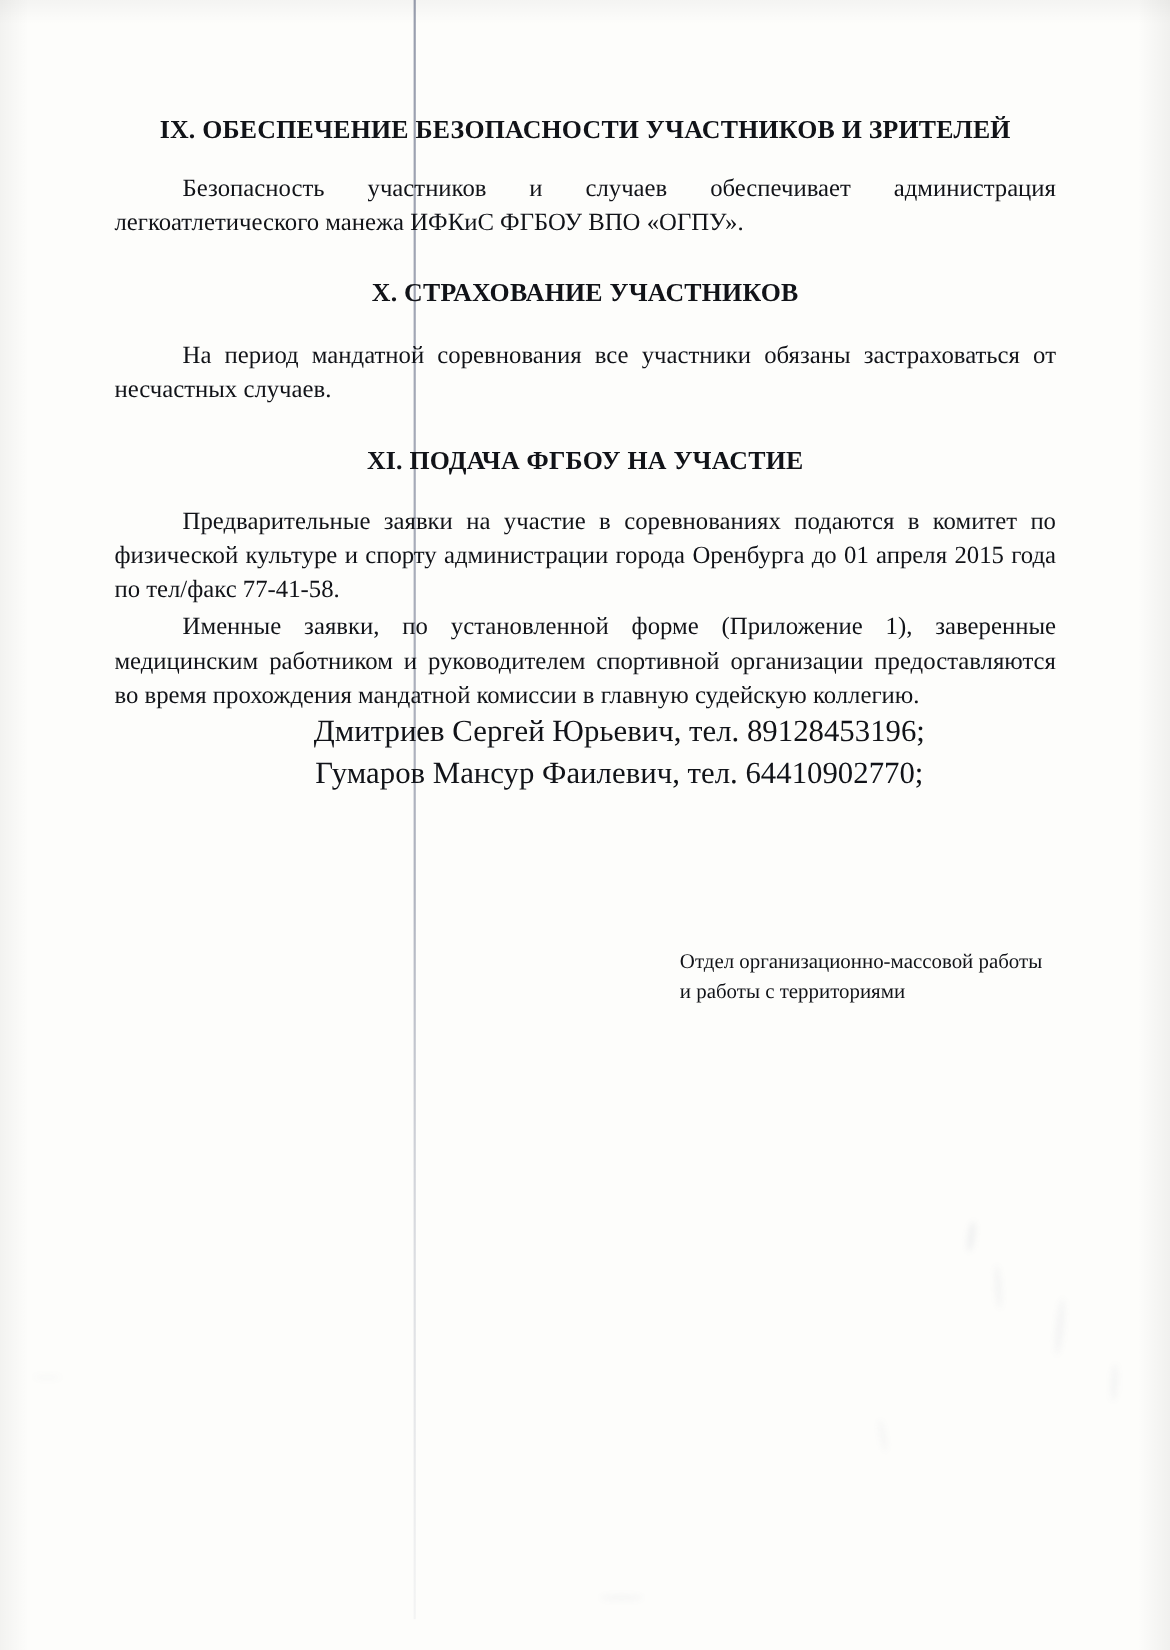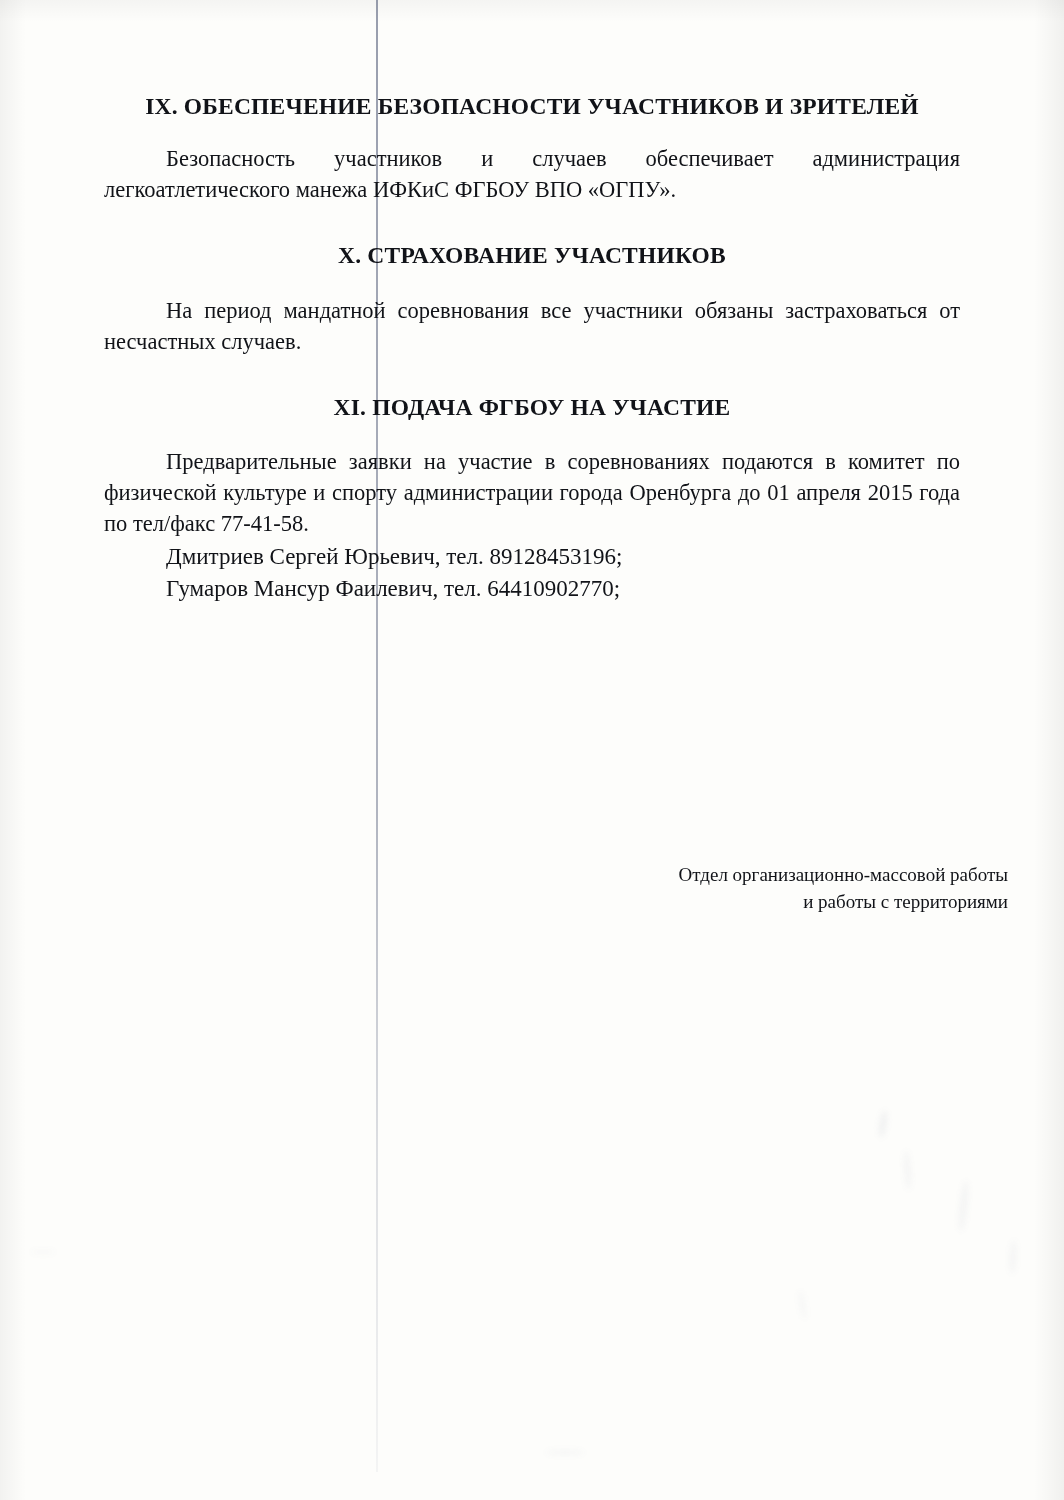--- a/index.html
+++ b/index.html
@@ -44,21 +44,21 @@
     background: linear-gradient(to bottom,
       rgba(70,80,110,0.55) 0%,
       rgba(70,80,110,0.42) 55%,
       rgba(70,80,110,0.18) 78%,
       rgba(70,80,110,0.05) 100%);
   }
 
   .content {
     position: absolute;
     left: 104px;
-    top: 92px;
+    top: 104px;
     width: 856px;
   }
 
   h1.doc-heading {
     font-size: 23.5px;
     font-weight: bold;
     text-align: center;
     letter-spacing: 0.2px;
     margin: 0 0 22px 0;
     line-height: 1.25;
@@ -79,35 +79,35 @@
     margin: 0 0 2px 0;
     text-align: justify;
     text-indent: 62px;
   }
 
   p.para.tight {
     margin-bottom: 0;
   }
 
   p.contact {
-    font-size: 23px;
+    font-size: 28px;
     line-height: 1.38;
     margin: 0;
     text-indent: 62px;
-    text-align: left;
+    text-align: center;
   }
 
   .signature-block {
     position: absolute;
     left: 618px;
     top: 862px;
     width: 390px;
     font-size: 19px;
     line-height: 1.42;
-    text-align: right;
+    text-align: left;
   }
   .signature-block div {
     white-space: nowrap;
   }
 
   
   .smudge {
     position: absolute;
     pointer-events: none;
     border-radius: 50%;
@@ -136,20 +136,21 @@
 
 
     <h2 class="doc-heading">X. СТРАХОВАНИЕ УЧАСТНИКОВ</h2>
 
     <p class="para">На период мандатной соревнования все участники обязаны застраховаться от несчастных случаев.</p>
 
     <h2 class="doc-heading">XI. ПОДАЧА ФГБОУ НА УЧАСТИЕ</h2>
 
     <p class="para">Предварительные заявки на участие в соревнованиях подаются в комитет по физической культуре и спорту администрации города Оренбурга до 01 апреля 2015 года по тел/факс 77-41-58.</p>
 
+    <p class="para tight">Именные заявки, по установленной форме (Приложение 1), заверенные медицинским работником и руководителем спортивной организации предоставляются во время прохождения мандатной комиссии в главную судейскую коллегию.</p>
 
     <p class="contact">Дмитриев Сергей Юрьевич, тел. 89128453196;</p>
 
     <p class="contact">Гумаров Мансур Фаилевич, тел. 64410902770;</p>
 
 
   </div>
 
   <div class="signature-block">
     <div>Отдел организационно-массовой работы</div>

